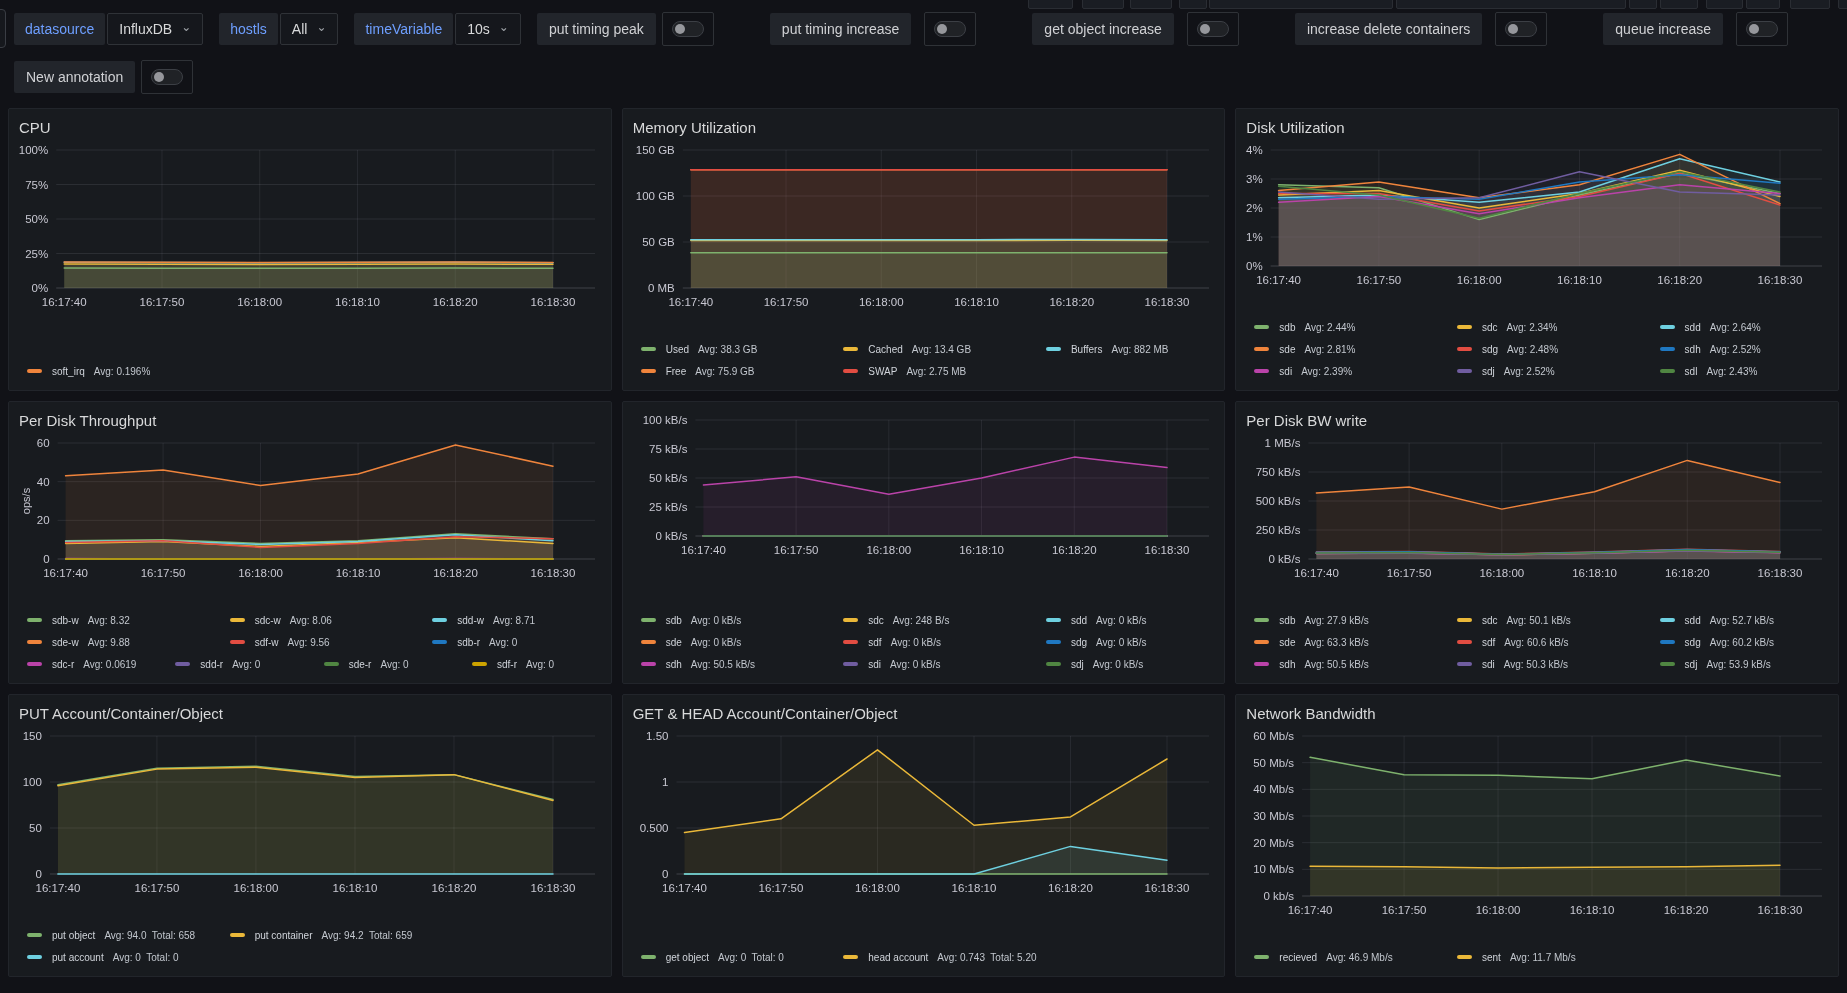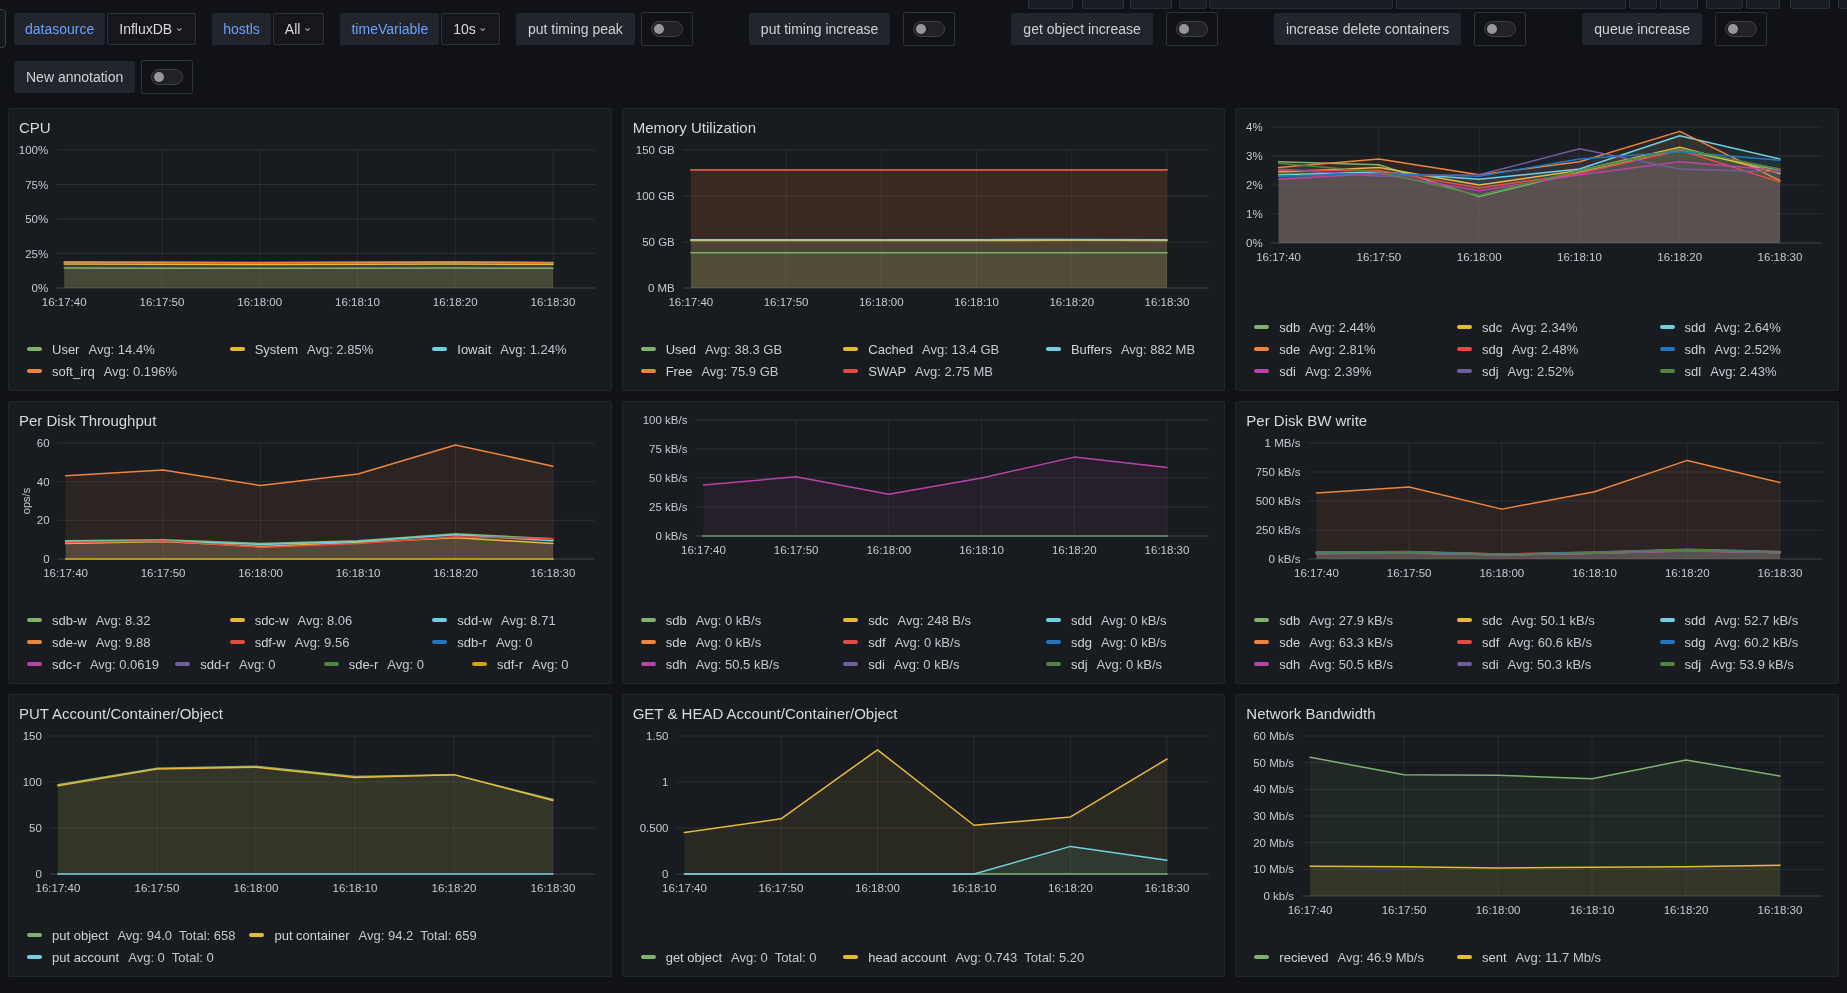--- a/index.html
+++ b/index.html
@@ -14,41 +14,41 @@
     border:1px solid #2a2d33; border-radius:0 0 2px 2px; }
   .left-sliver { position:absolute; left:-7px; top:9px; width:13px; height:39px;
     border:1px solid #3a3d44; border-radius:4px; background:#16181d; }
   
   .toolbar { padding:12px 8px 0 14px; }
   .tb-row { display:flex; align-items:center; gap:16px; margin-bottom:14px; }
   .var-group { display:flex; gap:2px; align-items:flex-end; }
   .var-label { background:#22252b; color:#6e9fff; font-weight:500; font-size:14px;
     padding:8px 11px; border-radius:2px; display:flex; align-items:center; }
   .var-value { background:#15171c; border:1px solid #2f3237; color:#d8d9da; font-size:14px;
-    padding:7px 11px; border-radius:2px; display:flex; align-items:center; gap:2px; cursor:pointer; }
+    padding:7px 11px; border-radius:2px; display:flex; align-items:center; gap:9px; cursor:pointer; }
   .chev { color:#9fa3a8; font-size:12px; line-height:8px; transform:translateY(-2px); }
   .toggle-wrap { display:contents; }
   .toggle-group { display:flex; align-items:center; gap:6px; }
   .toggle-group.spaced { margin-left:40px;gap:13px; }
   .label-btn { background:#22252b; color:#d0d1d4; font-size:14px; padding:8px 12px;
     border-radius:2px; white-space:nowrap; }
   .switch-box { border:1px solid #2f3237; border-radius:2px; padding:8px 9px;
     display:flex; align-items:center; cursor:pointer; }
   .switch { width:32px; height:16px; border-radius:9px; background:#202226;
     border:1px solid #3c3f45; position:relative; }
   .knob { position:absolute; left:2px; top:2px; width:10px; height:10px;
     border-radius:50%; background:#96979c; }
   
   .grid { display:grid; grid-template-columns:repeat(3,1fr); gap:10px; padding:0 8px; }
   .panel { background:#181b1f; border:1px solid #22252b; border-radius:2px;
     height:283px; display:flex; flex-direction:column; padding:6px 10px 8px; overflow:hidden; }
   .panel-title { color:#d8d9da; font-size:15px; font-weight:500;
     padding:4px 0 2px; cursor:pointer; }
   .chart-box { flex:0 0 auto; margin-top:4px; }
-  .legend { margin-top:auto; padding:0 2px 0 8px; font-size:13px; }
+  .legend { margin-top:auto; padding:0 2px 0 8px; font-size:10px; }
   .legend-row { display:flex; align-items:center; height:22px; }
   .legend-item { display:flex; align-items:center; }
   .swatch { width:15px; height:4px; border-radius:2px; margin-right:10px; flex:0 0 auto; }
   .legend-label { margin-right:9px; color:#d0d4da; cursor:pointer; white-space:nowrap; }
   .legend-stats { color:#c2c7ce; white-space:pre; }
 </style>
 </head>
 <body>
 
 <div>
@@ -168,37 +168,20 @@
           <polygon points="45.2,120.19399999999999 142.95999999999998,120.539 240.71999999999997,120.746 338.47999999999996,120.47 436.23999999999995,120.19399999999999 534,120.677 534,146 45.2,146" fill="#6ED0E0" fill-opacity="0.09"></polygon>
           <polygon points="45.2,121.98800000000001 142.95999999999998,122.19500000000001 240.71999999999997,122.402 338.47999999999996,122.19500000000001 436.23999999999995,121.98800000000001 534,122.333 534,146 45.2,146" fill="#EAB839" fill-opacity="0.09"></polygon>
           <polygon points="45.2,125.99 142.95999999999998,126.128 240.71999999999997,126.26599999999999 338.47999999999996,126.128 436.23999999999995,125.99 534,126.26599999999999 534,146 45.2,146" fill="#7EB26D" fill-opacity="0.09"></polygon>
           <polyline points="45.2,125.99 142.95999999999998,126.128 240.71999999999997,126.26599999999999 338.47999999999996,126.128 436.23999999999995,125.99 534,126.26599999999999" fill="none" stroke="#7EB26D" stroke-width="1.5" stroke-linejoin="round" stroke-linecap="round"></polyline>
           <polyline points="45.2,121.98800000000001 142.95999999999998,122.19500000000001 240.71999999999997,122.402 338.47999999999996,122.19500000000001 436.23999999999995,121.98800000000001 534,122.333" fill="none" stroke="#EAB839" stroke-width="1.5" stroke-linejoin="round" stroke-linecap="round"></polyline>
           <polyline points="45.2,120.19399999999999 142.95999999999998,120.539 240.71999999999997,120.746 338.47999999999996,120.47 436.23999999999995,120.19399999999999 534,120.677" fill="none" stroke="#6ED0E0" stroke-width="1.5" stroke-linejoin="round" stroke-linecap="round"></polyline>
           <polyline points="45.2,119.918 142.95999999999998,120.263 240.71999999999997,120.48379999999999 338.47999999999996,120.19399999999999 436.23999999999995,119.918 534,120.401" fill="none" stroke="#EF843C" stroke-width="1.5" stroke-linejoin="round" stroke-linecap="round"></polyline>
         </svg></div>
       <div class="legend">
         <div class="legend-row">
-          <div class="legend-item" style="min-width: 33%; margin-right: 14px;">
-            <span class="swatch" style="background: rgb(126, 178, 109);"></span>
-            <span class="legend-label">User</span>
-            <span class="legend-stats">Avg: 14.4%</span>
-          </div>
-          <div class="legend-item" style="min-width: 33%; margin-right: 14px;">
-            <span class="swatch" style="background: rgb(234, 184, 57);"></span>
-            <span class="legend-label">System</span>
-            <span class="legend-stats">Avg: 2.85%</span>
-          </div>
-          <div class="legend-item" style="min-width: 33%; margin-right: 14px;">
-            <span class="swatch" style="background: rgb(110, 208, 224);"></span>
-            <span class="legend-label">Iowait</span>
-            <span class="legend-stats">Avg: 1.24%</span>
-          </div>
-        </div>
-        <div class="legend-row">
           <div class="legend-item" style="margin-right: 32px;">
             <span class="swatch" style="background: rgb(239, 132, 60);"></span>
             <span class="legend-label">soft_irq</span>
             <span class="legend-stats">Avg: 0.196%</span>
           </div>
         </div>
       </div>
     </div>
     <div class="panel">
       <div class="panel-title">Memory Utilization</div>
@@ -259,20 +242,21 @@
           </div>
           <div class="legend-item" style="min-width: 33%; margin-right: 14px;">
             <span class="swatch" style="background: rgb(226, 77, 66);"></span>
             <span class="legend-label">SWAP</span>
             <span class="legend-stats">Avg: 2.75 MB</span>
           </div>
         </div>
       </div>
     </div>
     <div class="panel">
+      <div class="panel-title">Disk Utilization</div>
       <div class="chart-box"><svg width="582" height="150">
           <line x1="24.6" y1="124" x2="576" y2="124" stroke="rgba(204,204,220,0.22)" stroke-width="1"></line>
           <text x="16.6" y="128" text-anchor="end" fill="#c8c8d2" font-size="11.5">0%</text>
           <line x1="24.6" y1="95" x2="576" y2="95" stroke="rgba(204,204,220,0.11)" stroke-width="1"></line>
           <text x="16.6" y="99" text-anchor="end" fill="#c8c8d2" font-size="11.5">1%</text>
           <line x1="24.6" y1="66" x2="576" y2="66" stroke="rgba(204,204,220,0.11)" stroke-width="1"></line>
           <text x="16.6" y="70" text-anchor="end" fill="#c8c8d2" font-size="11.5">2%</text>
           <line x1="24.6" y1="37" x2="576" y2="37" stroke="rgba(204,204,220,0.11)" stroke-width="1"></line>
           <text x="16.6" y="41" text-anchor="end" fill="#c8c8d2" font-size="11.5">3%</text>
           <line x1="24.6" y1="8" x2="576" y2="8" stroke="rgba(204,204,220,0.11)" stroke-width="1"></line>

